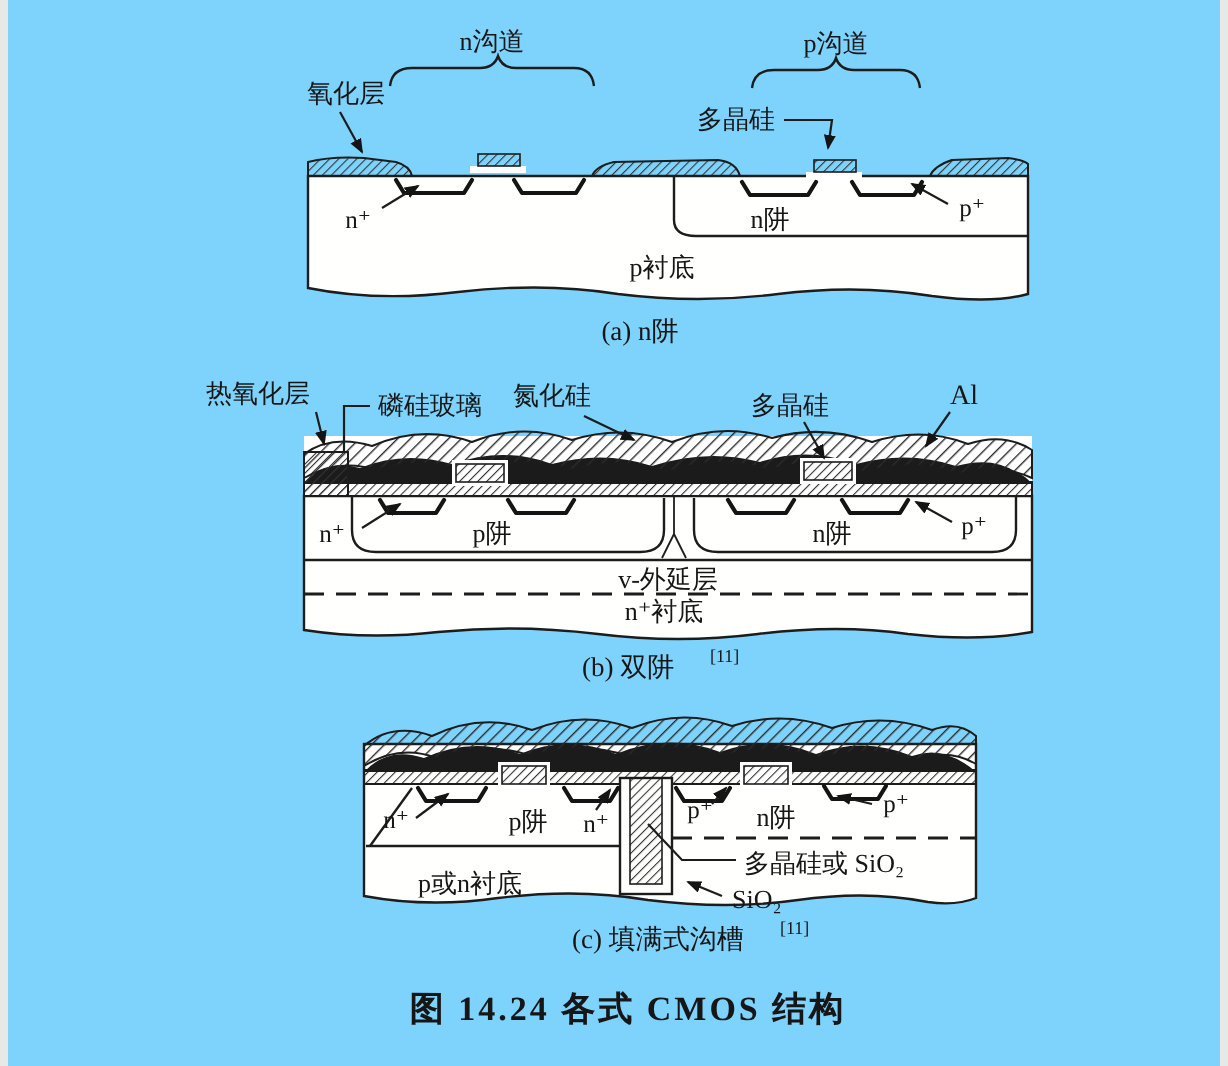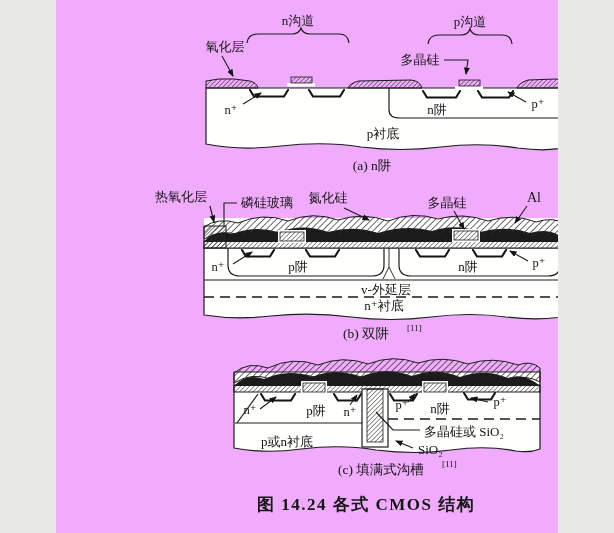--- a/index.html
+++ b/index.html
@@ -1,18 +1,18 @@
 <!DOCTYPE html>
 <html><head>
 <meta charset="utf-8">
 <style>
   html,body{margin:0;padding:0;background:#e8e8e6;}
   .page{
-    position:relative;width:502px;height:533px;margin:0 auto;
-    background:#f0abfc;overflow:hidden;
+    position:relative;width:606px;height:533px;margin:0 auto;
+    background:#7dd3fc;overflow:hidden;
     font-family:"Liberation Serif","DejaVu Serif",serif;
   }
   svg{position:absolute;left:0;top:0;}
   text{fill:#161616;font-family:"Liberation Serif","DejaVu Serif",serif;}
   .t13{font-size:13px;}
   .t12{font-size:12.5px;}
   .t14{font-size:14px;}
   .cap{font-size:13.5px;}
   .sup{font-size:9px;}
   .ttl{font-size:17px;font-weight:bold;letter-spacing:1.5px;}

